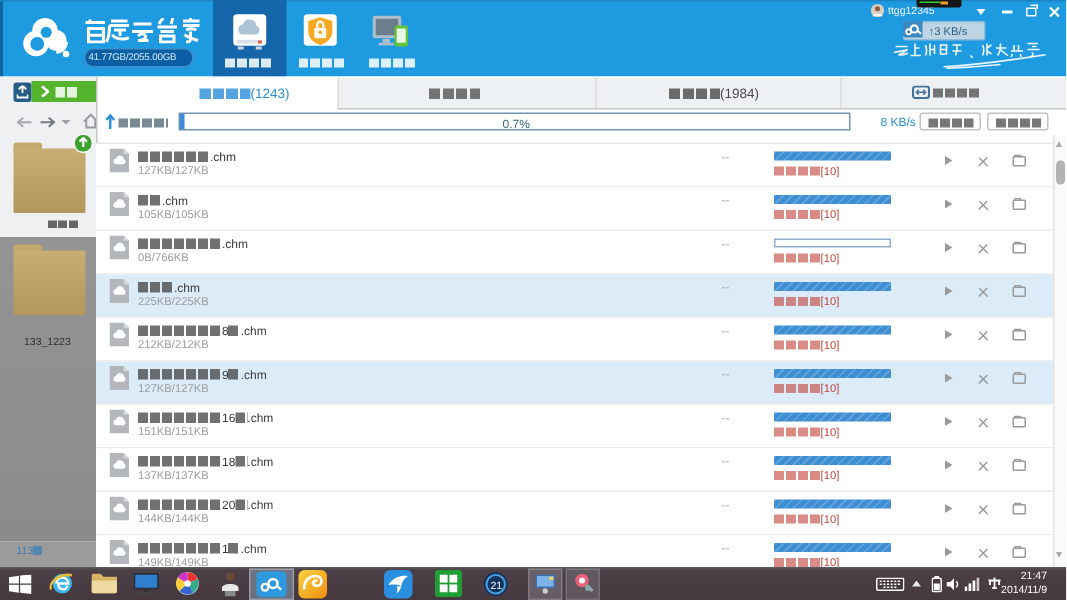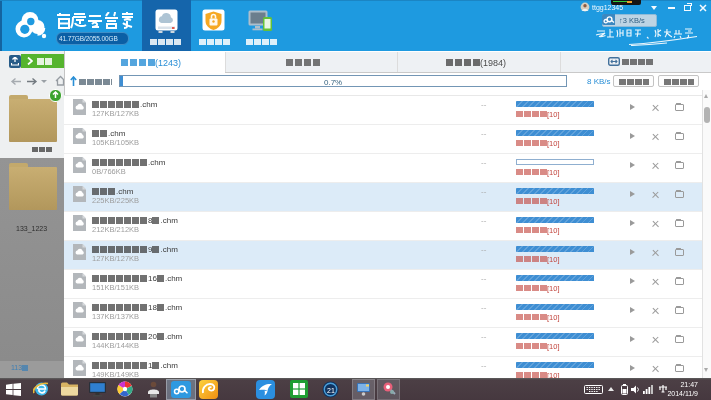--- a/index.html
+++ b/index.html
@@ -177,36 +177,36 @@
 
 <div class="a" style="left:0;top:361px;width:64px;height:17px;background:#9b9b9b"></div>
 <div class="a" style="left:11px;top:364px;font-size:7px;color:#3d7fb5">113<i class="k k7" style="width:6px;color:#3d7fb5"></i></div>
 
 <div class="a" style="left:64px;top:51px;width:647px;height:327px;background:#fff;border-left:1px solid #c4c4c4;box-sizing:border-box"></div>
 
 <div class="a" style="left:225px;top:52px;width:486px;height:20px;background:#eef1f4;border-bottom:1.5px solid #c9c9c9"></div>
 <div class="a" style="left:225px;top:52px;width:1px;height:20px;background:#dcdcdc"></div>
 <div class="a" style="left:397px;top:52px;width:1px;height:20px;background:#dcdcdc"></div>
 <div class="a" style="left:560px;top:52px;width:1px;height:20px;background:#dcdcdc"></div>
-<div class="a" style="left:121px;top:57px;color:#2a8fd6;font-size:9px"><i class="k k9" style="width:34px"></i><span style="vertical-align:middle">(1243)</span></div>
+<div class="a" style="left:133px;top:57px;color:#2a8fd6;font-size:9px"><i class="k k9" style="width:34px"></i><span style="vertical-align:middle">(1243)</span></div>
 <div class="kb9" style="left:286px;top:58.5px;width:34px;color:#4a4a4a;opacity:.75"></div>
 <div class="a" style="left:446px;top:57px;color:#4a4a4a;font-size:9px"><i class="k k9" style="width:34px"></i><span style="vertical-align:middle">(1984)</span></div>
 <svg class="a" style="left:608px;top:57px" width="12" height="9" viewBox="0 0 12 9">
  <rect x="0.7" y="0.7" width="10.6" height="7.6" rx="1.5" fill="none" stroke="#43719c" stroke-width="1.4"></rect>
  <path d="M3 4.5 H9 M4.5 2.8 L3 4.5 L4.5 6.2 M7.5 2.8 L9 4.5 L7.5 6.2" stroke="#43719c" stroke-width="1.1" fill="none"></path>
 </svg>
 <div class="kb8" style="left:622px;top:58.5px;width:31px;color:#4a4a4a;opacity:.75"></div>
 
 <svg class="a" style="left:70px;top:76px" width="7" height="10" viewBox="0 0 7 10">
       <path d="M3.5 10 V1.5 M0.8 4 L3.5 1 L6.2 4" stroke="#2a8fd6" stroke-width="1.6" fill="none"></path>
     </svg>
 <div class="kb8" style="left:79px;top:78.5px;width:33px;color:#5a6c7a;opacity:.8"></div>
 <div class="a" style="left:119px;top:75px;width:446px;height:10px;border:1px solid #7396b5;background:#fff"></div>
 <div class="a" style="left:120px;top:76px;width:3px;height:10px;background:#3e8ed3"></div>
-<div class="a" style="left:324px;top:78px;font-size:8px;color:#35627f">0.7%</div>
+<div class="a" style="left:335px;top:78px;font-size:8px;color:#35627f">0.7%</div>
 <div class="a" style="left:587px;top:77px;font-size:8px;color:#2a8fd6">8 KB/s</div>
 <div class="a" style="left:613px;top:75px;width:41px;height:12px;background:#fdfdfd;border:1px solid #c3c3c3;border-radius:2px;box-sizing:border-box"></div>
 <div class="kb8" style="left:619px;top:78.5px;width:30px;color:#4a4a4a;opacity:.75"></div>
 <div class="a" style="left:658px;top:75px;width:41px;height:12px;background:#fdfdfd;border:1px solid #c3c3c3;border-radius:2px;box-sizing:border-box"></div>
 <div class="kb8" style="left:664px;top:78.5px;width:30px;color:#4a4a4a;opacity:.75"></div>
 <div class="a" style="left:64px;top:95px;width:647px;height:1px;background:#e8e8e8"></div>
 
 <div class="a" id="list" style="left:64px;top:96px;width:647px;height:282px;overflow:hidden">
       <div class="row" style="top:0px">
         <svg class="fic" viewBox="0 0 13 16">

